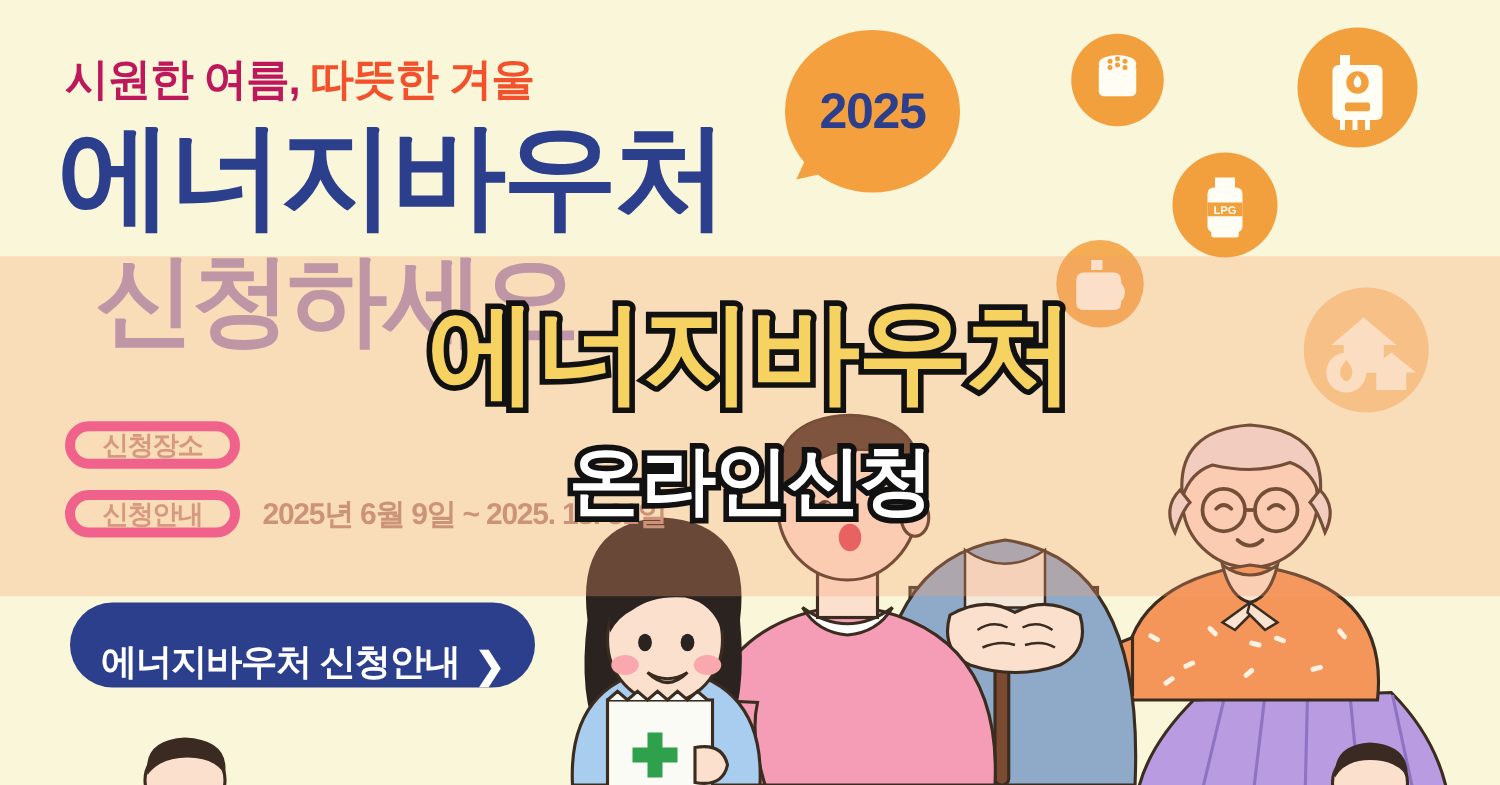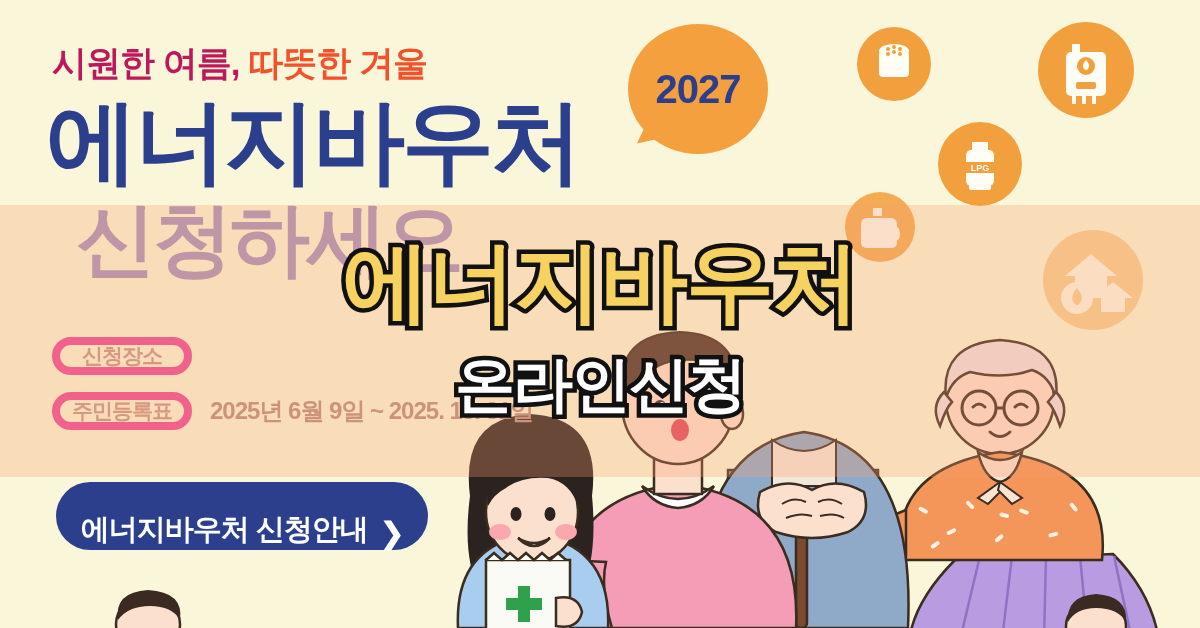--- a/index.html
+++ b/index.html
@@ -259,21 +259,21 @@
   </svg>
 
   <div class="kicker">
     <span class="cool">시원한 여름,</span>
     <span class="warm">따뜻한 겨울</span>
   </div>
 
   <div class="maintitle">에너지바우처</div>
 
   <div class="bubble">
-    <span>2027</span>
+    <span>2025</span>
   </div>
 
   <div class="ficon" id="icon-briquette">
     <svg viewBox="0 0 74 74">
       <rect x="22" y="24" width="30" height="26" rx="4" fill="#FFFDF4"></rect>
       <ellipse cx="37" cy="24" rx="15" ry="7" fill="#FFFDF4"></ellipse>
       <g fill="#F2A03D">
         <circle cx="31" cy="22" r="2"></circle>
           <circle cx="37" cy="20" r="2"></circle>
         <circle cx="43" cy="22" r="2"></circle>
@@ -327,21 +327,21 @@
     </svg>
   </div>
 
   <div class="subtitle">신청하세요</div>
 
   <div class="row" id="row-place">
     <div class="pill">신청장소</div>
   </div>
 
   <div class="row" id="row-period">
-    <div class="pill">주민등록표</div>
+    <div class="pill">신청안내</div>
     <div class="rowval">2025년 6월 9일 ~ 2025. 18. 31일</div>
   </div>
 
   <div class="band"></div>
 
   <button class="cta">
     <span>에너지바우처 신청안내</span>
     <span>❯</span>
   </button>
 

